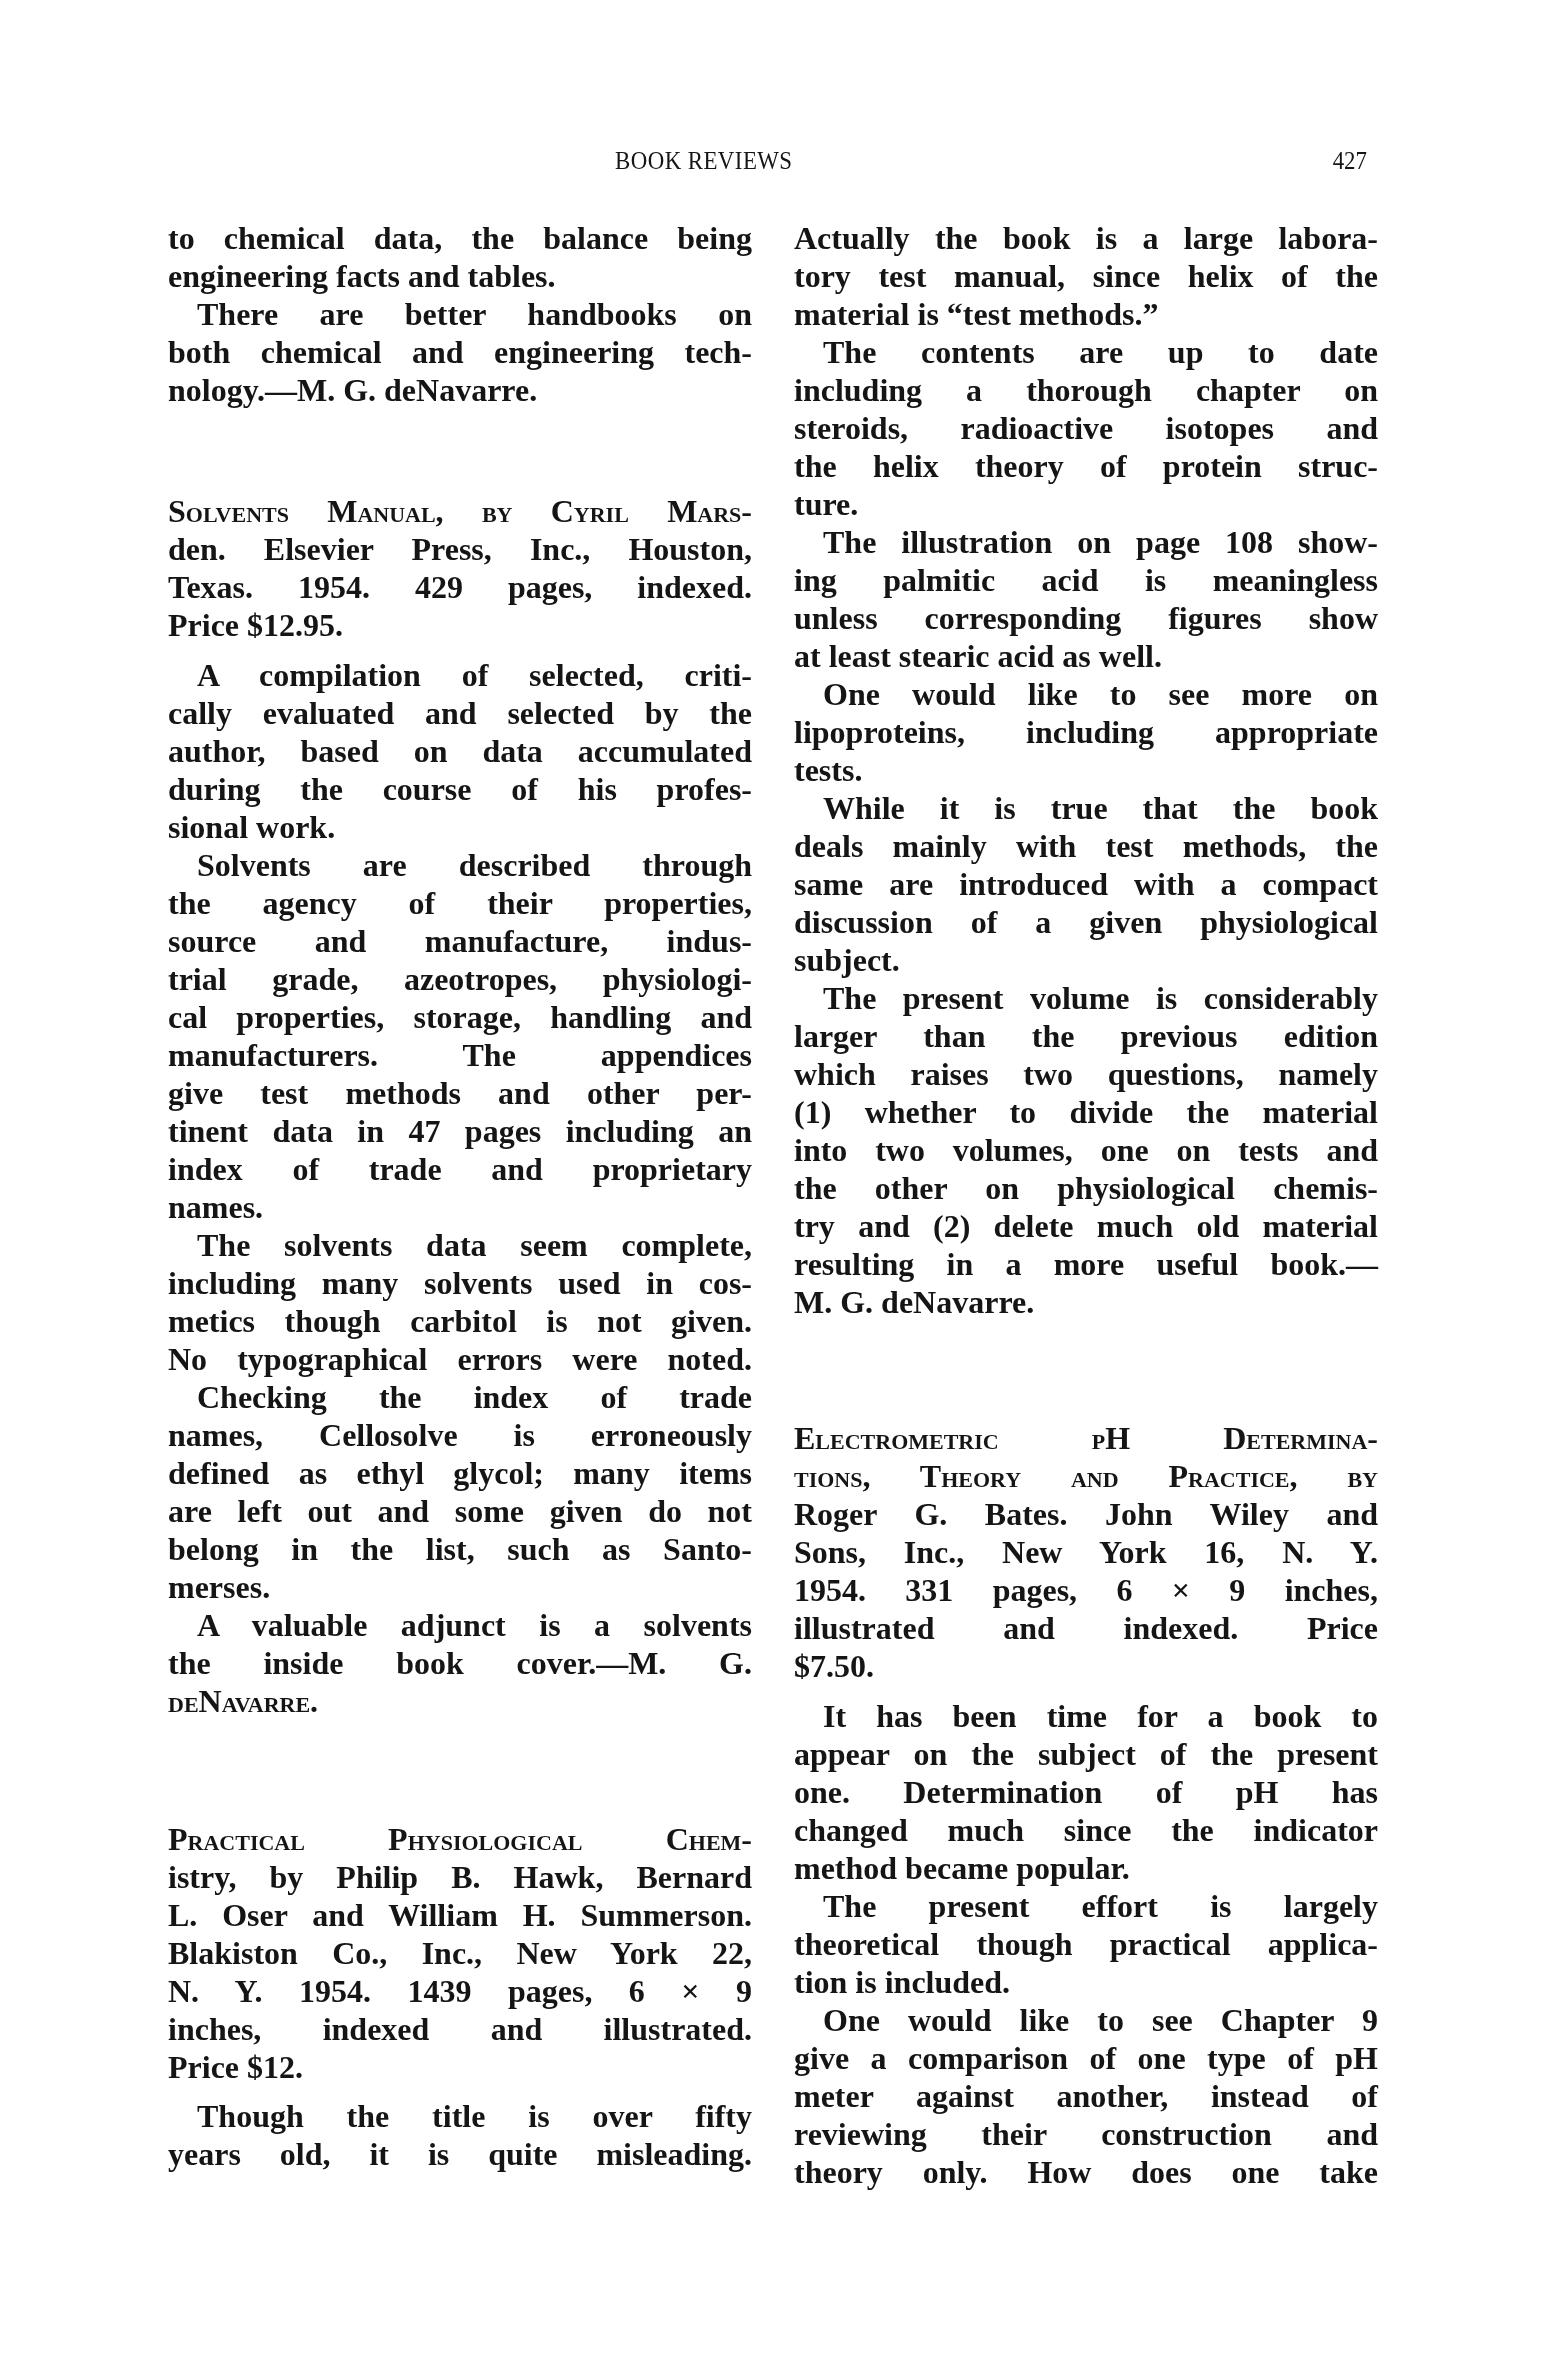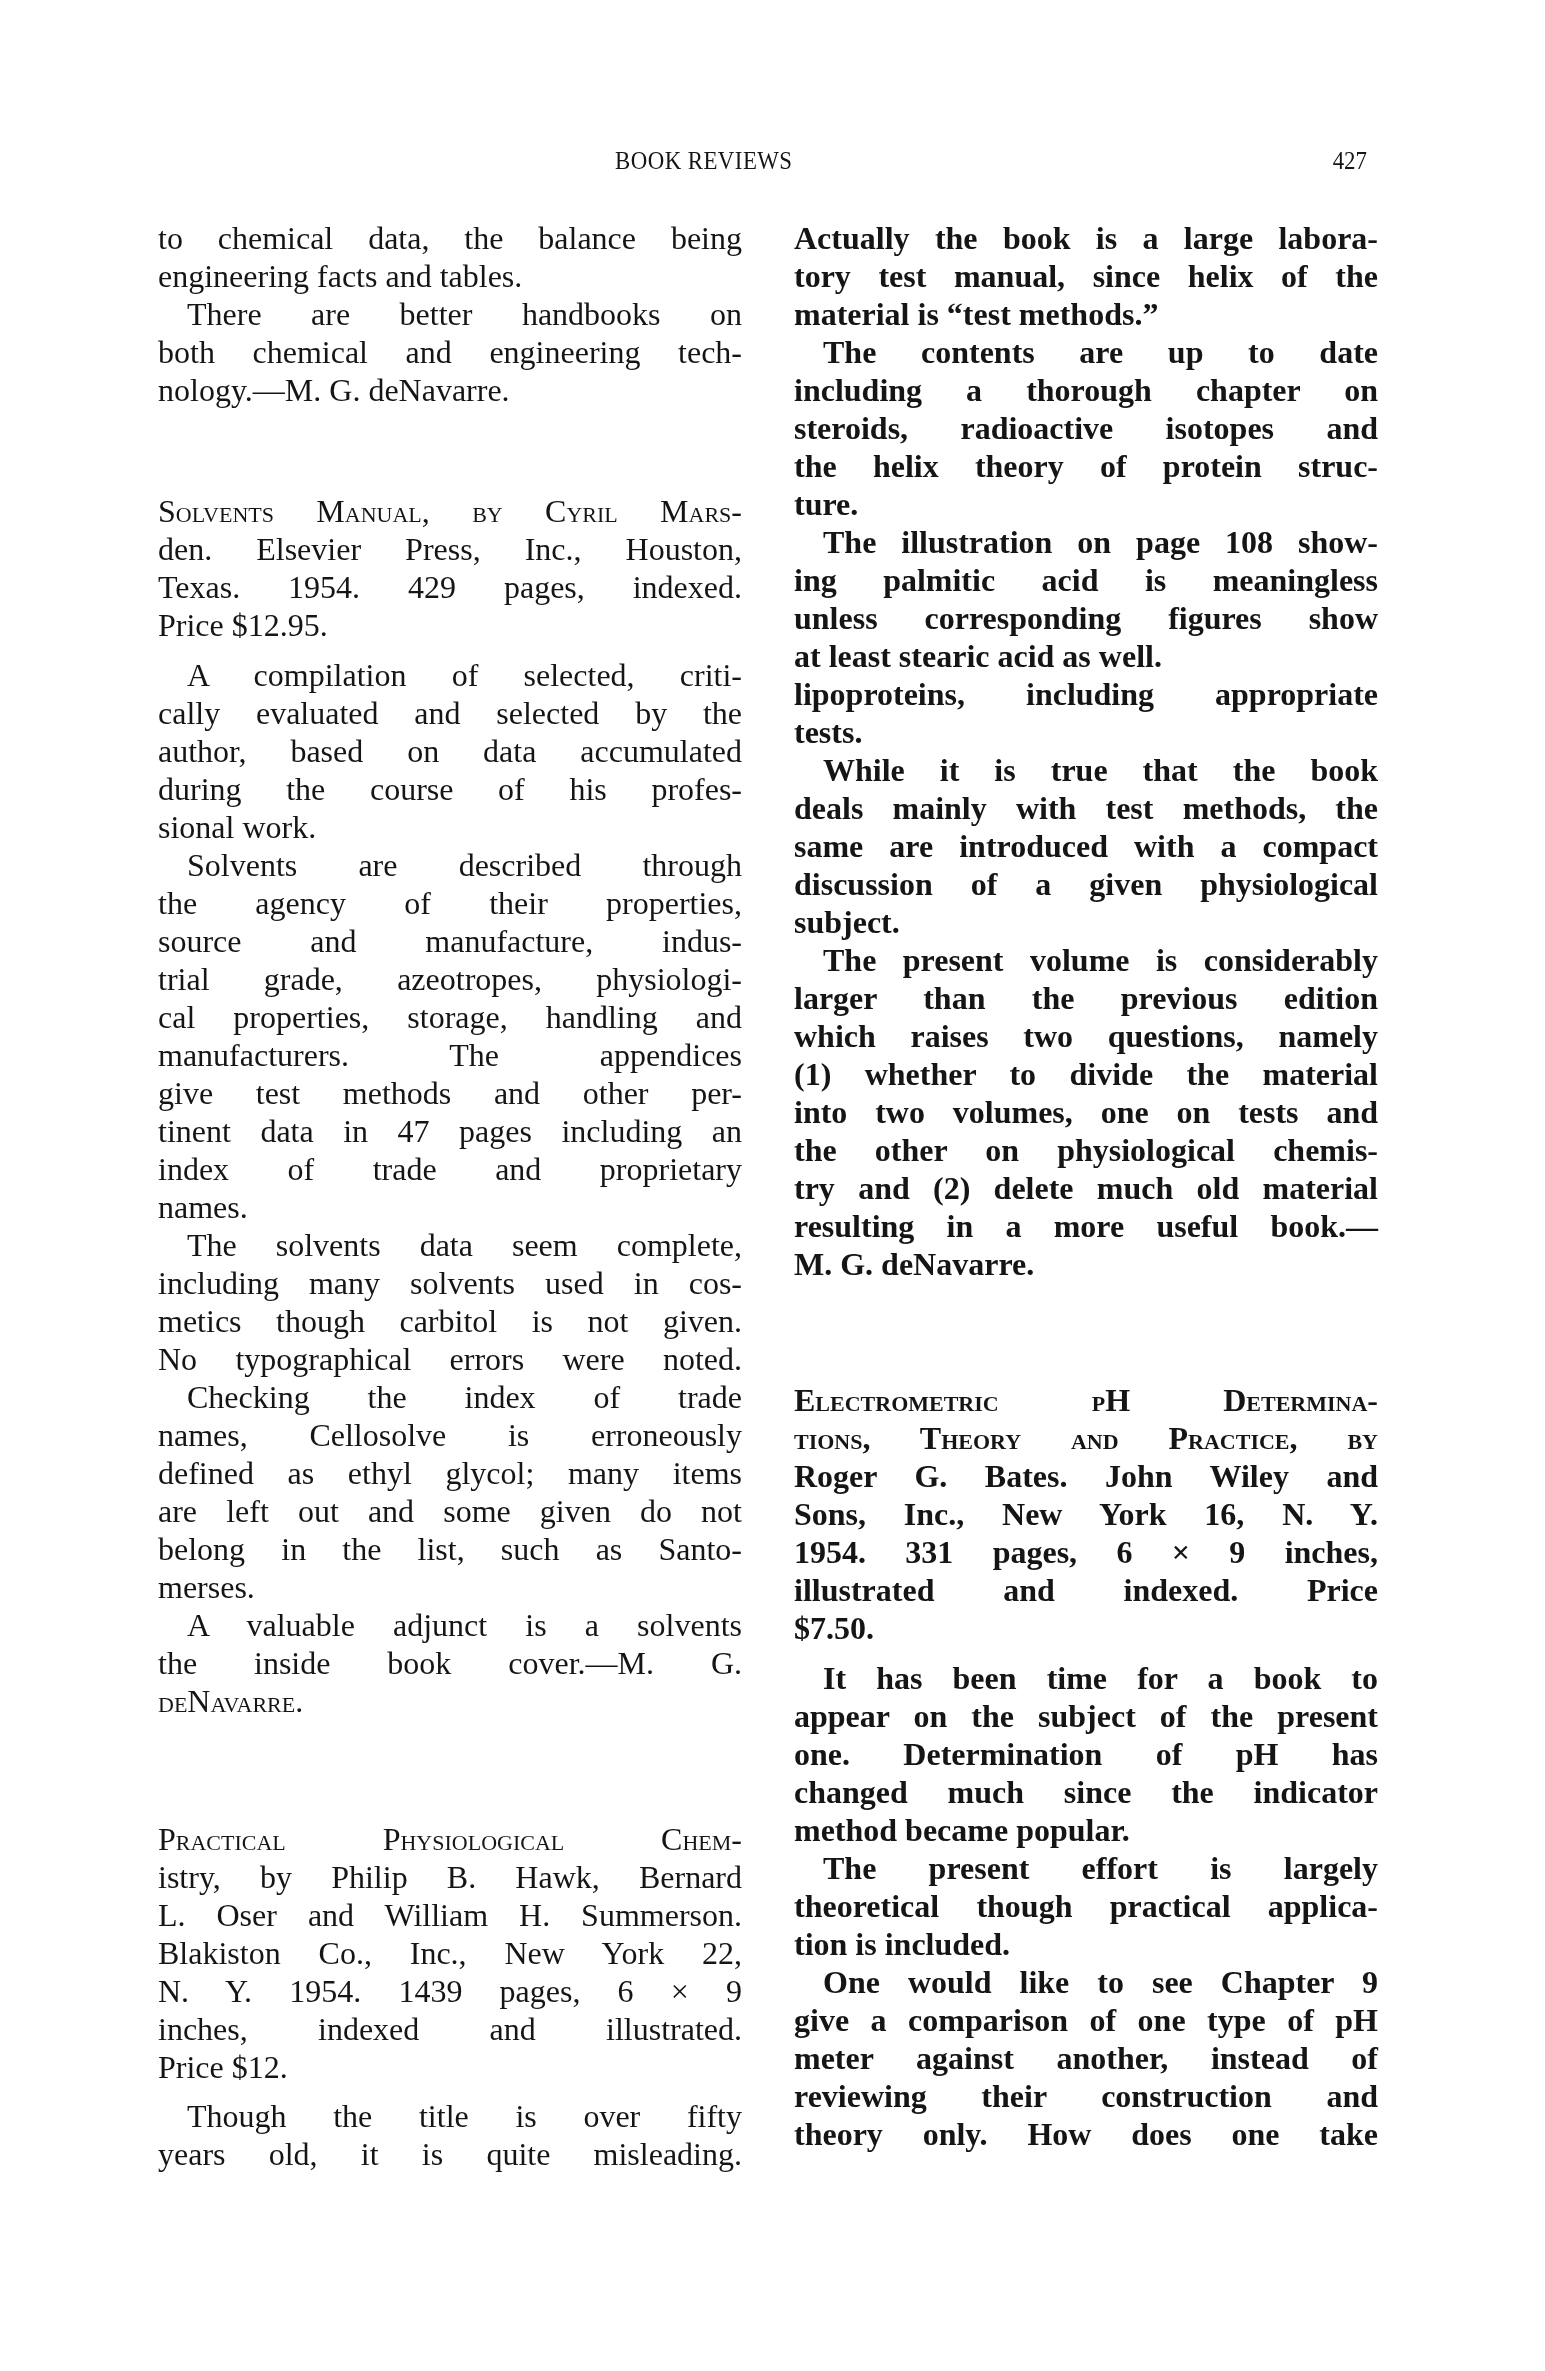--- a/index.html
+++ b/index.html
@@ -16,21 +16,21 @@
     font-size: 26px; letter-spacing: 0.5px; transform: scaleX(0.88); transform-origin: left top;
   }
   .page-number {
     position: absolute; right: 17.3px; top: 0; font-size: 26px;
     transform: scaleX(0.88); transform-origin: right top;
   }
   .column {
     position: absolute; top: 219px; width: 584px;
     font-size: 32px; line-height: 38px;
   }
-  .col-left { left: 158px; }
+  .col-left { left: 168px; font-weight: bold; }
   .col-right { left: 794px; font-weight: bold; }
   .sc { font-variant: small-caps; }
   .review-head { margin: 0; text-align: justify; }
   .line { display: block; text-align: justify; text-align-last: justify; white-space: nowrap; }
   .line.last { text-align-last: left; }
   .line.ind { padding-left: 29px; }
   .gap-s { height: 11.5px; }
   .gap-l { height: 83px; }
   .gap-xl { height: 100px; }
 </style>
@@ -122,20 +122,21 @@
     <span class="line last">material is “test methods.”</span>
     <span class="line ind">The contents are up to date</span>
     <span class="line">including a thorough chapter on</span>
     <span class="line">steroids, radioactive isotopes and</span>
     <span class="line">the helix theory of protein struc-</span>
     <span class="line last">ture.</span>
     <span class="line ind">The illustration on page 108 show-</span>
     <span class="line">ing palmitic acid is meaningless</span>
     <span class="line">unless corresponding figures show</span>
     <span class="line last">at least stearic acid as well.</span>
+    <span class="line ind">One would like to see more on</span>
     <span class="line">lipoproteins, including appropriate</span>
     <span class="line last">tests.</span>
     <span class="line ind">While it is true that the book</span>
     <span class="line">deals mainly with test methods, the</span>
     <span class="line">same are introduced with a compact</span>
     <span class="line">discussion of a given physiological</span>
     <span class="line last">subject.</span>
     <span class="line ind">The present volume is considerably</span>
     <span class="line">larger than the previous edition</span>
     <span class="line">which raises two questions, namely</span>

